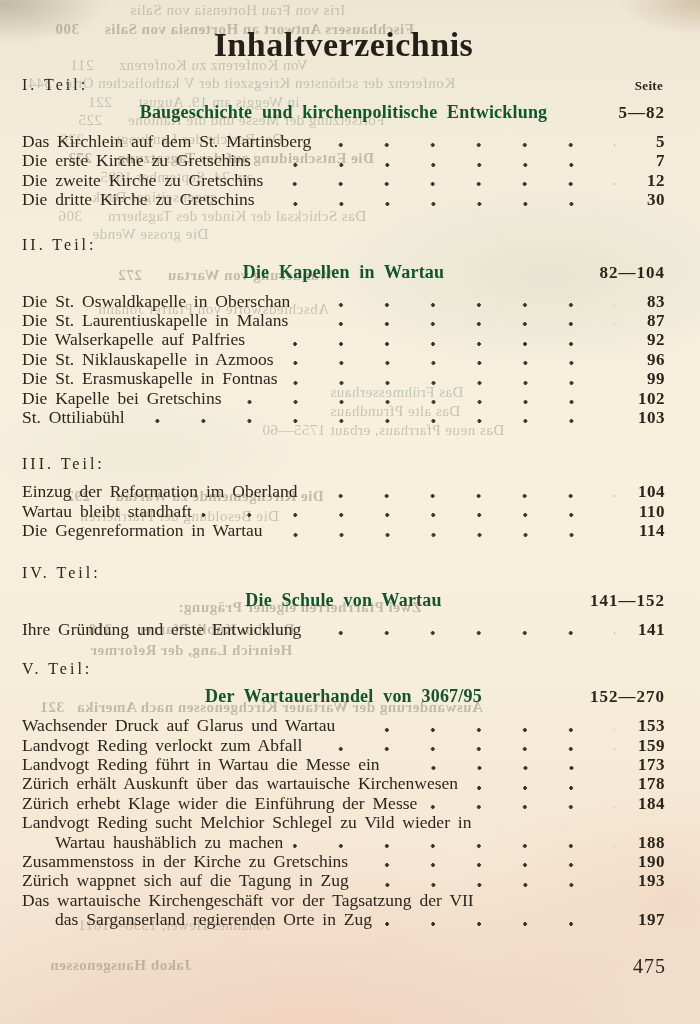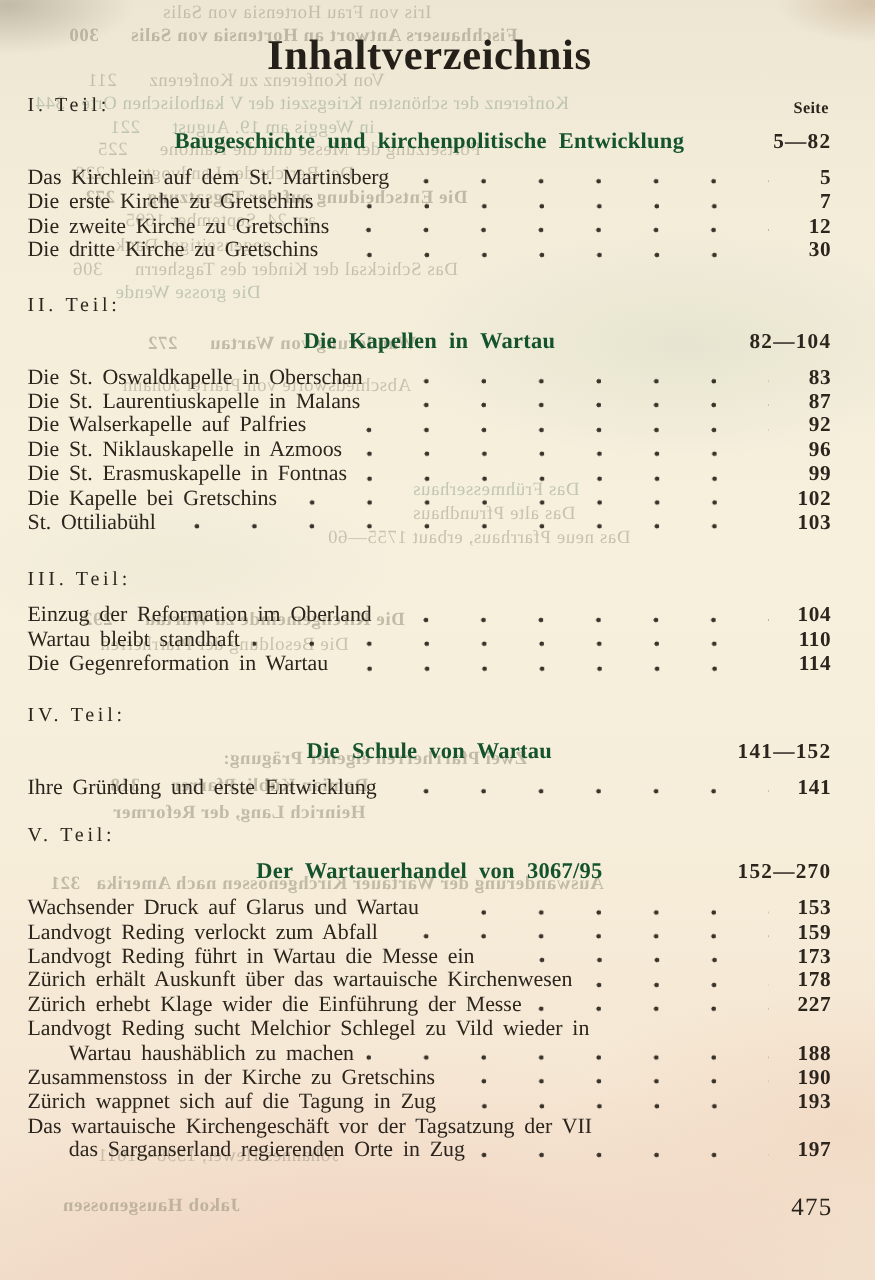--- a/index.html
+++ b/index.html
@@ -228,21 +228,21 @@
         <span class="n">173</span>
       </div>
     <div class="row">
         <span class="t">Zürich erhält Auskunft über das wartauische Kirchenwesen</span>
         <span class="leader"></span>
         <span class="n">178</span>
       </div>
     <div class="row">
         <span class="t">Zürich erhebt Klage wider die Einführung der Messe</span>
         <span class="leader"></span>
-        <span class="n">227</span>
+        <span class="n">184</span>
       </div>
     <div class="row">
         <span class="t">Landvogt Reding sucht Melchior Schlegel zu Vild wieder in</span>
       </div>
     <div class="row indent">
         <span class="t">Wartau haushäblich zu machen</span>
         <span class="leader"></span>
         <span class="n">188</span>
       </div>
     <div class="row">

